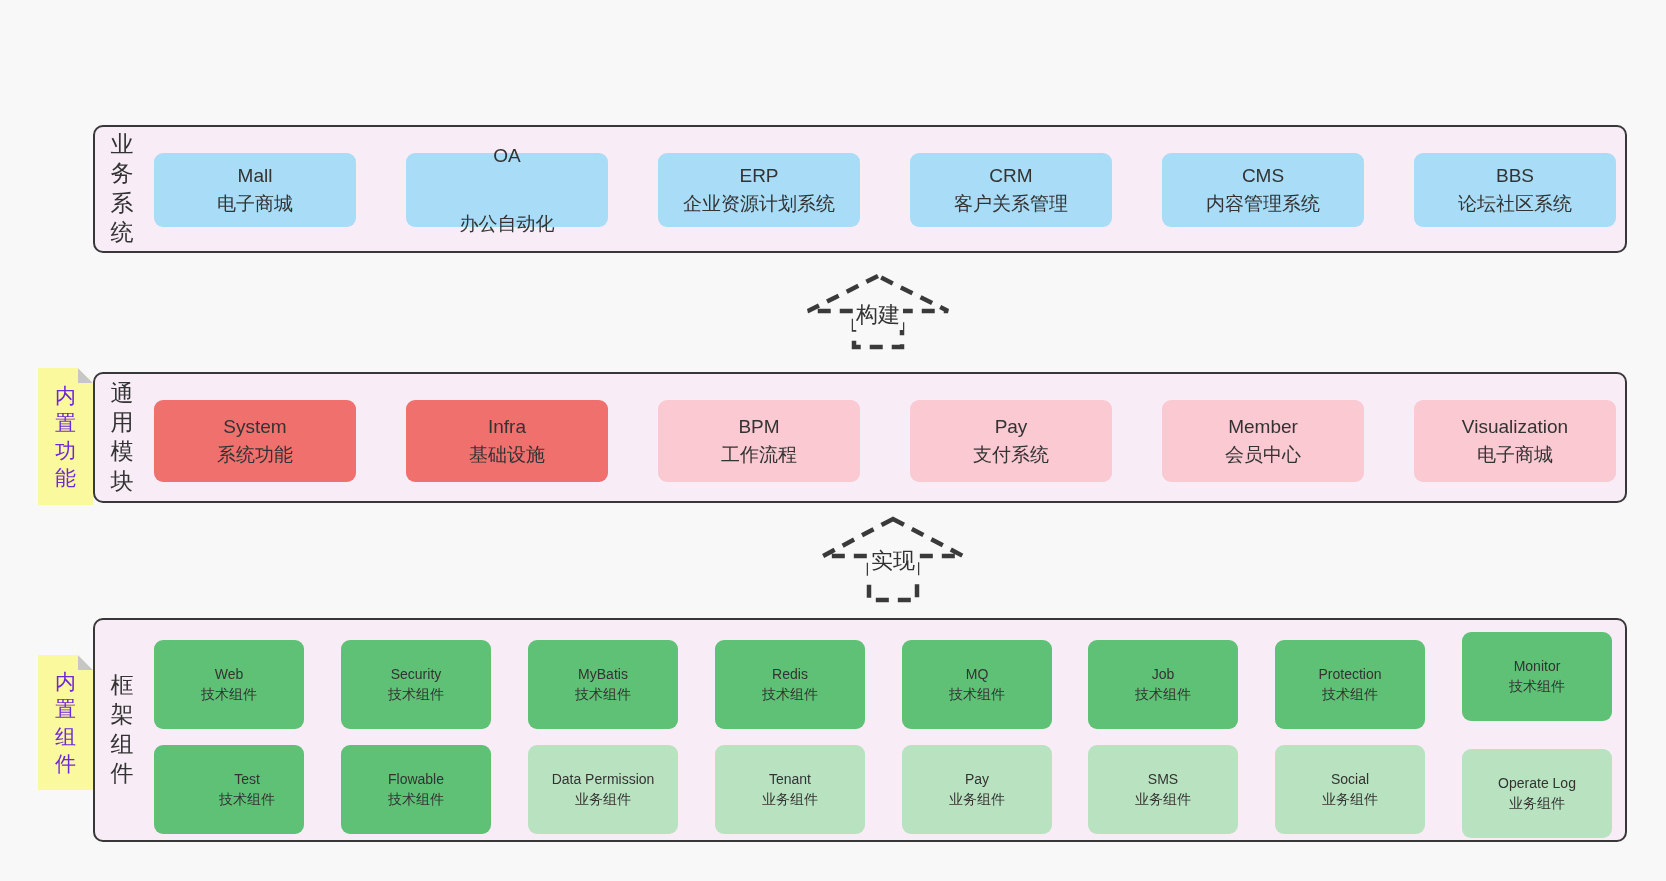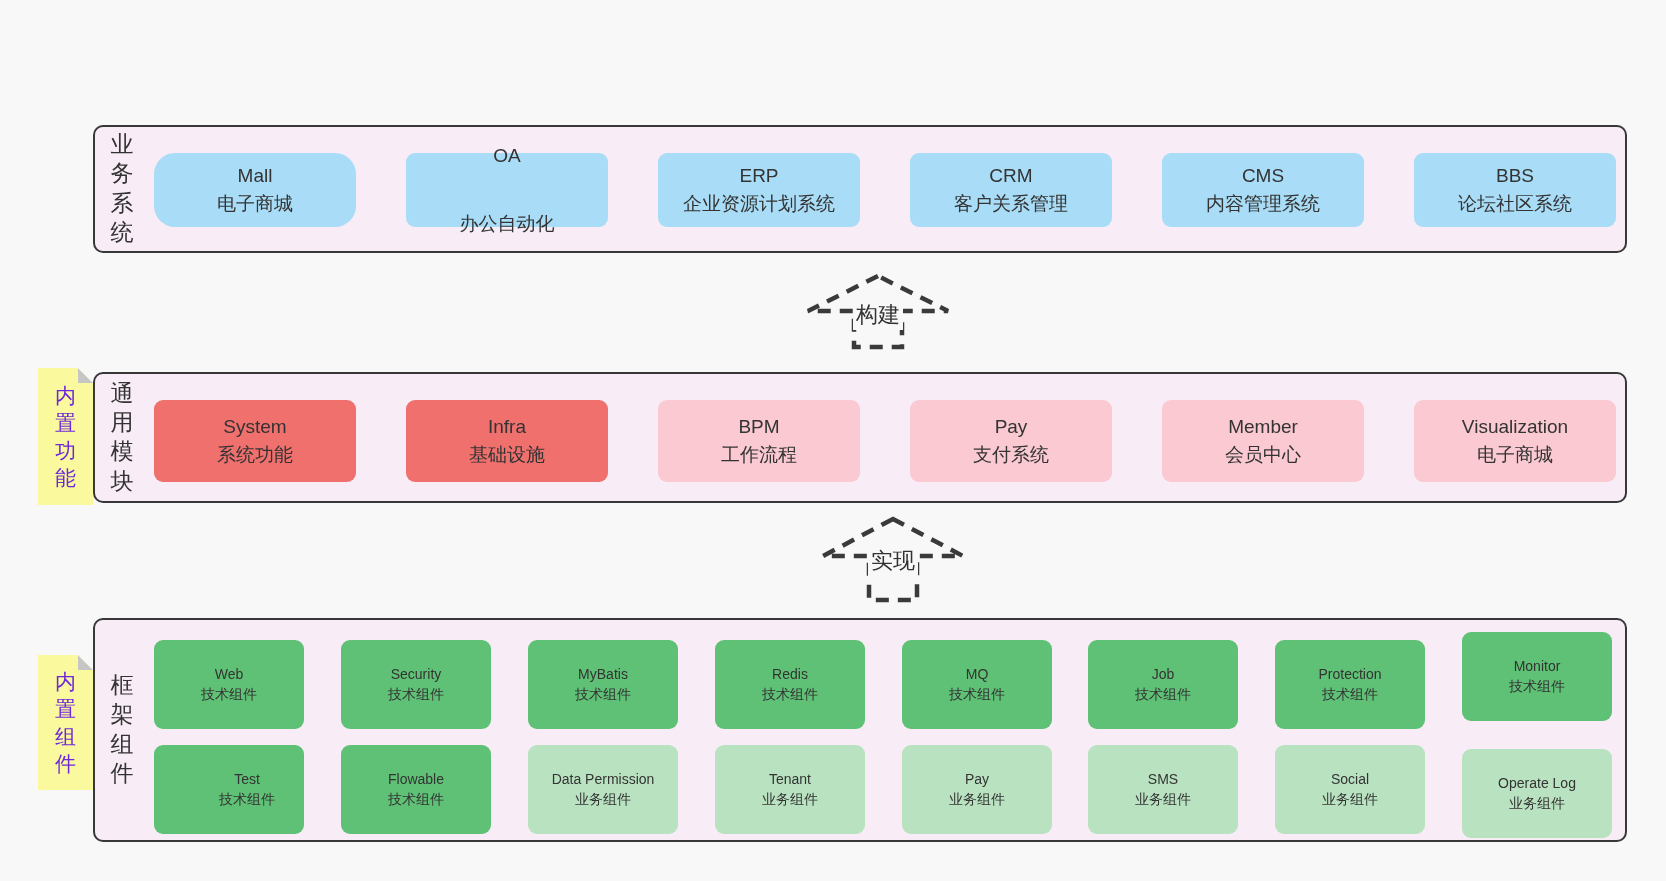--- a/index.html
+++ b/index.html
@@ -80,21 +80,21 @@
     white-space:nowrap;
   }
 </style>
 </head>
 <body>
 
 <div id="canvas">
 
   <div class="band b1" style="top:125px;height:128px;">
     <div class="band-label">业务系统</div>
-    <div class="box blue" style="left:59px;border-radius:21px;">
+    <div class="box blue" style="left:59px;">
       <span>Mall</span>
       <span>电子商城</span>
     </div>
     <div class="box blue" style="left:311px;gap:40px;">
       <span>OA</span>
       <span>办公自动化</span>
     </div>
     <div class="box blue" style="left:563px;">
       <span>ERP</span>
       <span>企业资源计划系统</span>

